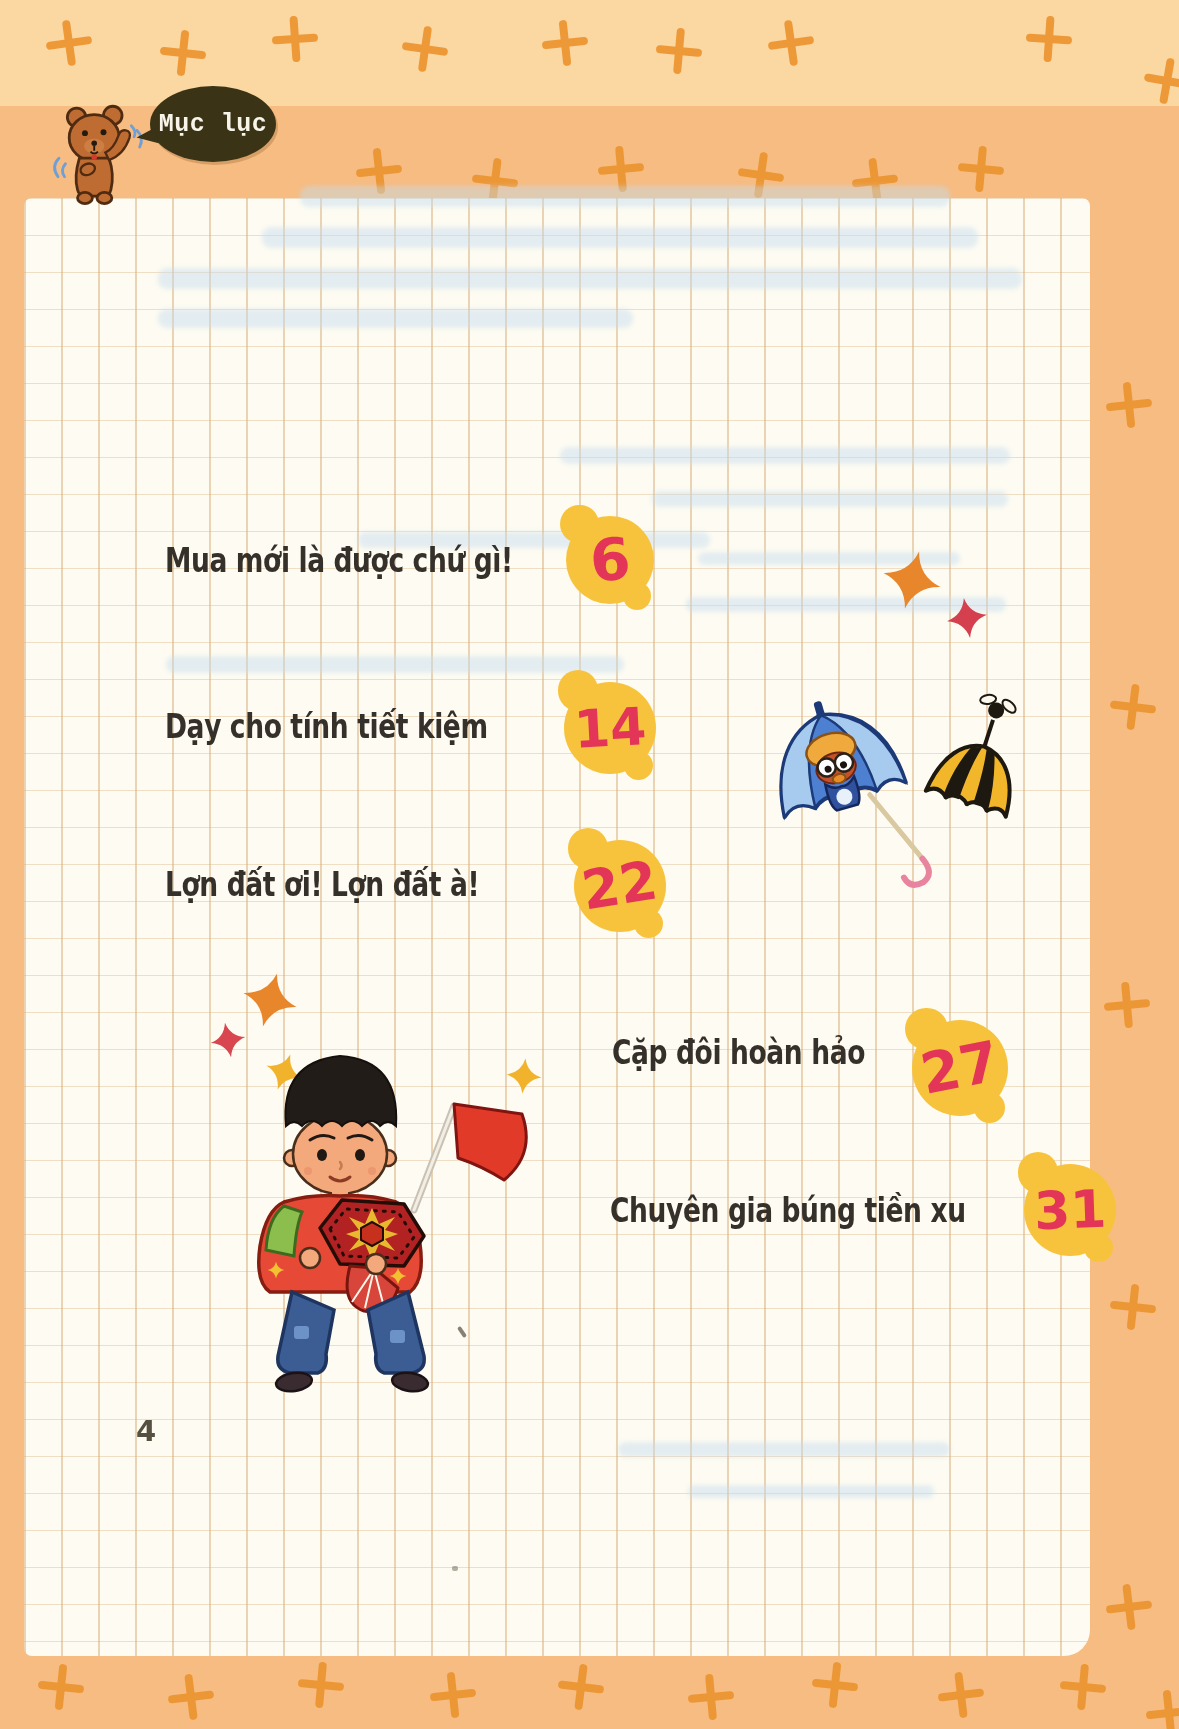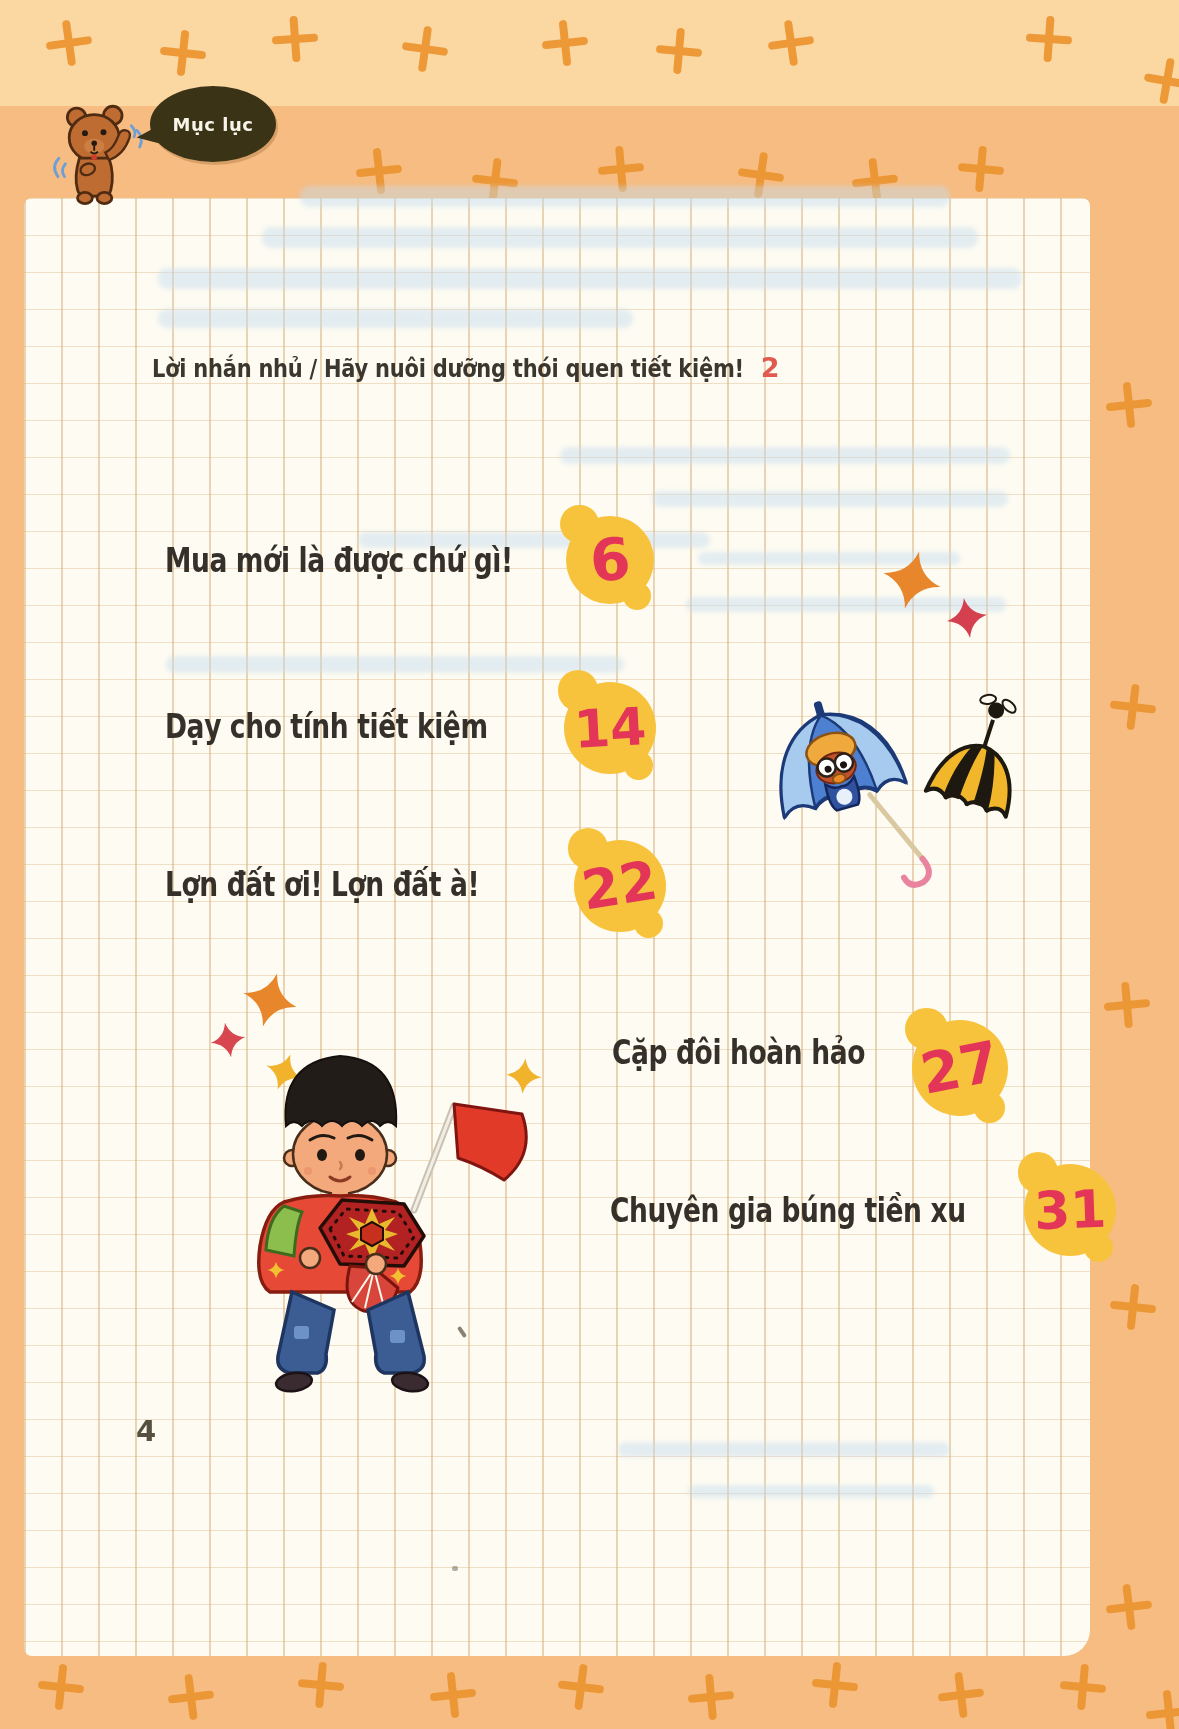--- a/index.html
+++ b/index.html
@@ -31,21 +31,21 @@
   .badge{
     position:absolute;left:150px;top:86px;width:126px;height:76px;background:#3A3316;
     border-radius:50%;display:flex;align-items:center;justify-content:center;
     box-shadow:2px 3px 0 rgba(120,70,20,.25);
   }
   .badge::before{
     content:"";position:absolute;left:-13px;top:58%;
     border-right:20px solid #3A3316;border-top:5px solid transparent;border-bottom:11px solid transparent;
     transform:rotate(-14deg);
   }
-  .badge-label{color:#F7F4EA;font-size:18px;font-weight:700;letter-spacing:.5px;}
+  .badge-label{color:#F7F4EA;font-size:25px;font-weight:700;letter-spacing:.5px;font-family:Liberation Mono, monospace;}
   .bear{position:absolute;left:46px;top:98px;width:102px;height:112px;}
   
   .subtitle-row{position:absolute;left:152px;top:352px;display:flex;align-items:baseline;white-space:nowrap;}
   .subtitle-text{
     font-size:25px;font-weight:700;color:#3B372E;letter-spacing:-0.3px;
     transform:scaleX(.84);transform-origin:left center;
   }
   .subtitle-page{font-size:27px;font-weight:700;color:#E15A50;margin-left:-96px;}
   
   .entry-title{
@@ -148,24 +148,20 @@
     <ellipse cx="45" cy="74" rx="8" ry="6" fill="#BF6C33" stroke="#4F2B12" stroke-width="2.5" transform="rotate(-20 45 74)"></ellipse>
     <ellipse cx="42" cy="105" rx="8" ry="6" fill="#BF6C33" stroke="#4F2B12" stroke-width="3"></ellipse>
     <ellipse cx="63" cy="105" rx="8" ry="6" fill="#BF6C33" stroke="#4F2B12" stroke-width="3"></ellipse>
     <circle cx="52" cy="61" r="3" fill="#D23A2C"></circle>
   </svg>
 
   <div class="badge">
     <span class="badge-label">Mục lục</span>
   </div>
 
-  <div class="subtitle-row">
-    <span class="subtitle-text">Lời nhắn nhủ / Hãy nuôi dưỡng thói quen tiết kiệm!</span>
-    <span class="subtitle-page">2</span>
-  </div>
 
   <div class="entry-title t1">Mua mới là được chứ gì!</div>
   <div class="blob b1">
       <span class="blob-num">6</span>
     </div>
 
   <div class="entry-title t2">Dạy cho tính tiết kiệm</div>
   <div class="blob b2">
       <span class="blob-num">14</span>
     </div>

